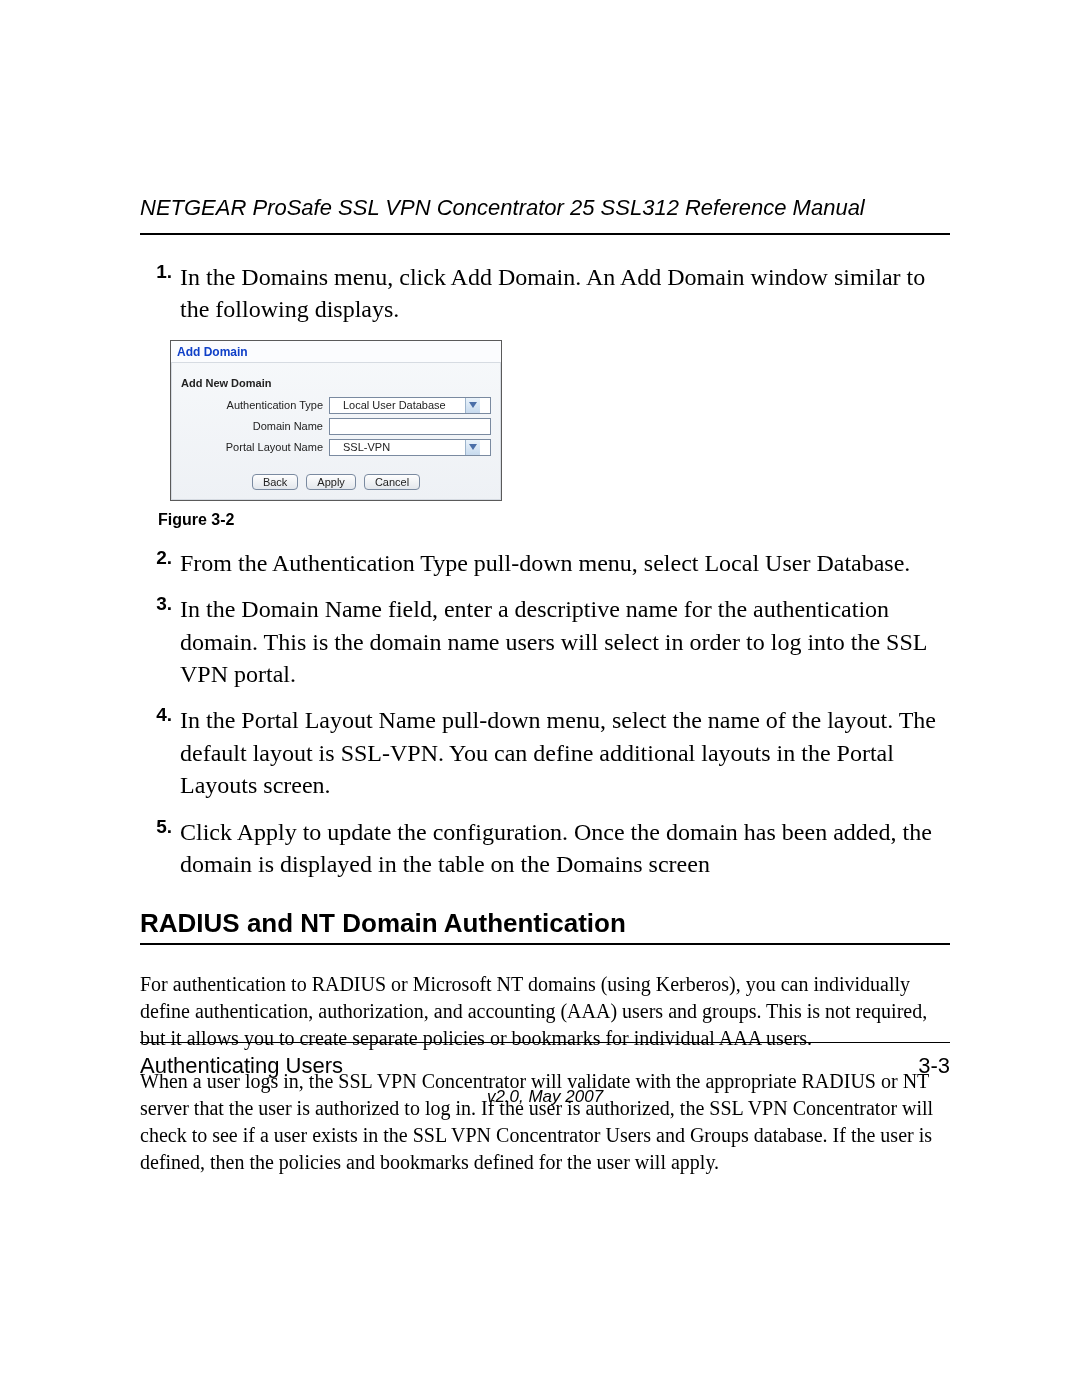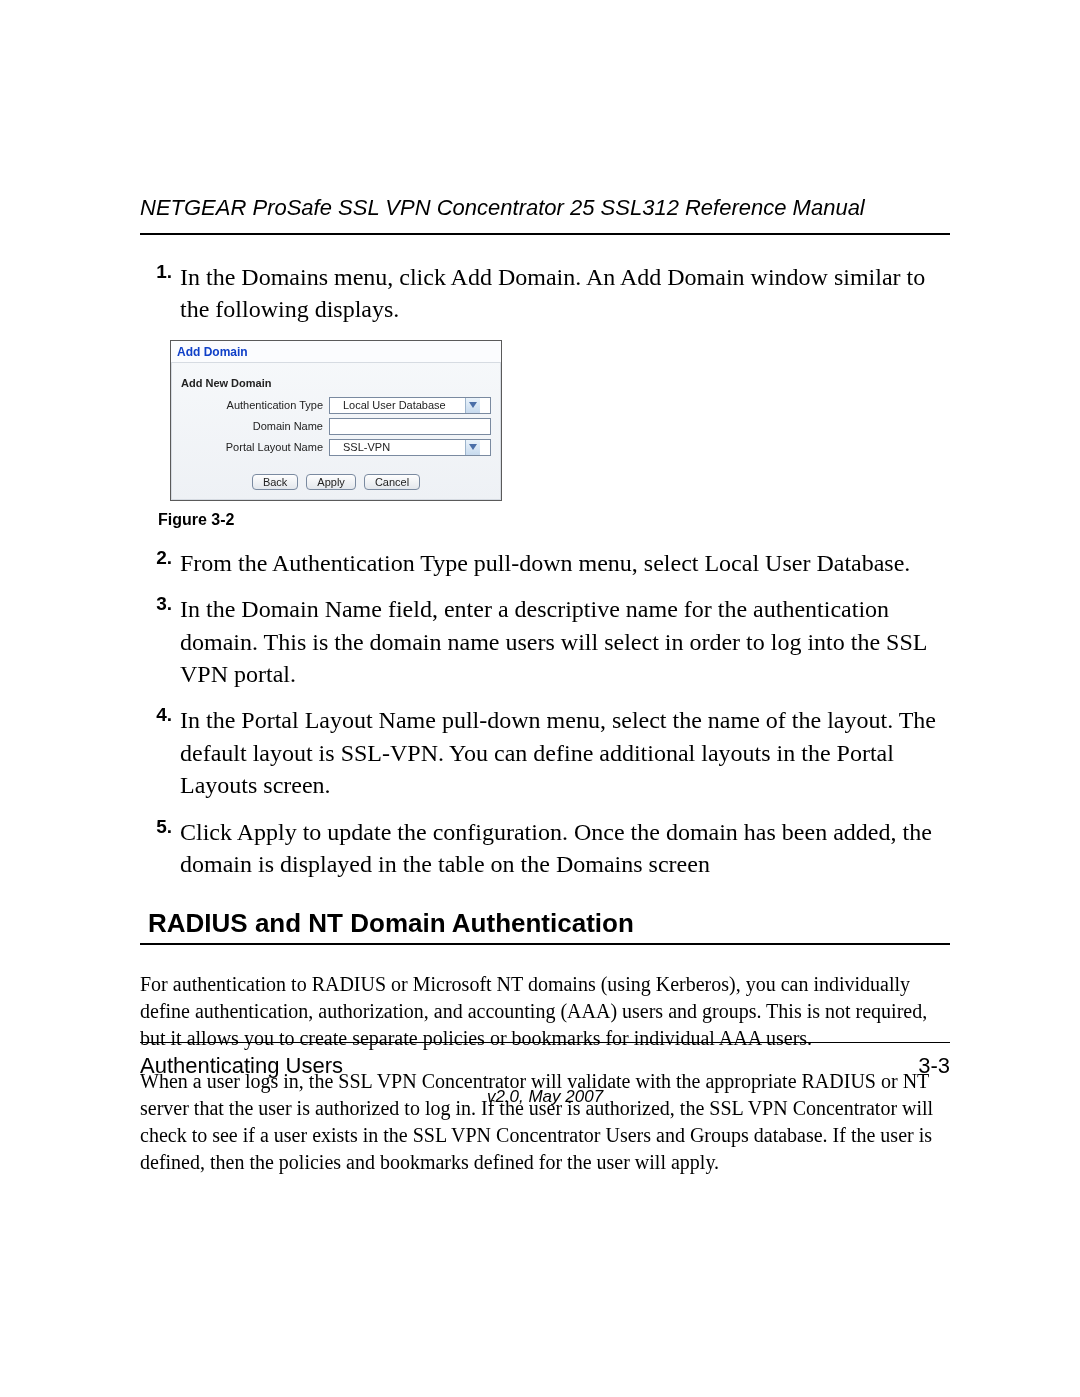--- a/index.html
+++ b/index.html
@@ -117,21 +117,21 @@
   .fig-caption {
     font-family: Arial, Helvetica, sans-serif;
     font-weight: bold;
     font-size: 16px;
     margin: 10px 0 18px 18px;
   }
   .section-heading {
     font-family: Arial, Helvetica, sans-serif;
     font-weight: bold;
     font-size: 26px;
-    margin: 28px 0 4px 8px;
+    margin: 28px 0 4px 0;
   }
   .hr-sec { border: 0; border-top: 2px solid #000; margin: 2px 0 26px 0; }
   .body-para {
     font-size: 20px;
     line-height: 1.35;
     margin: 0 0 16px 0;
   }
   .footer {
     position: absolute;
     left: 140px; right: 130px;

